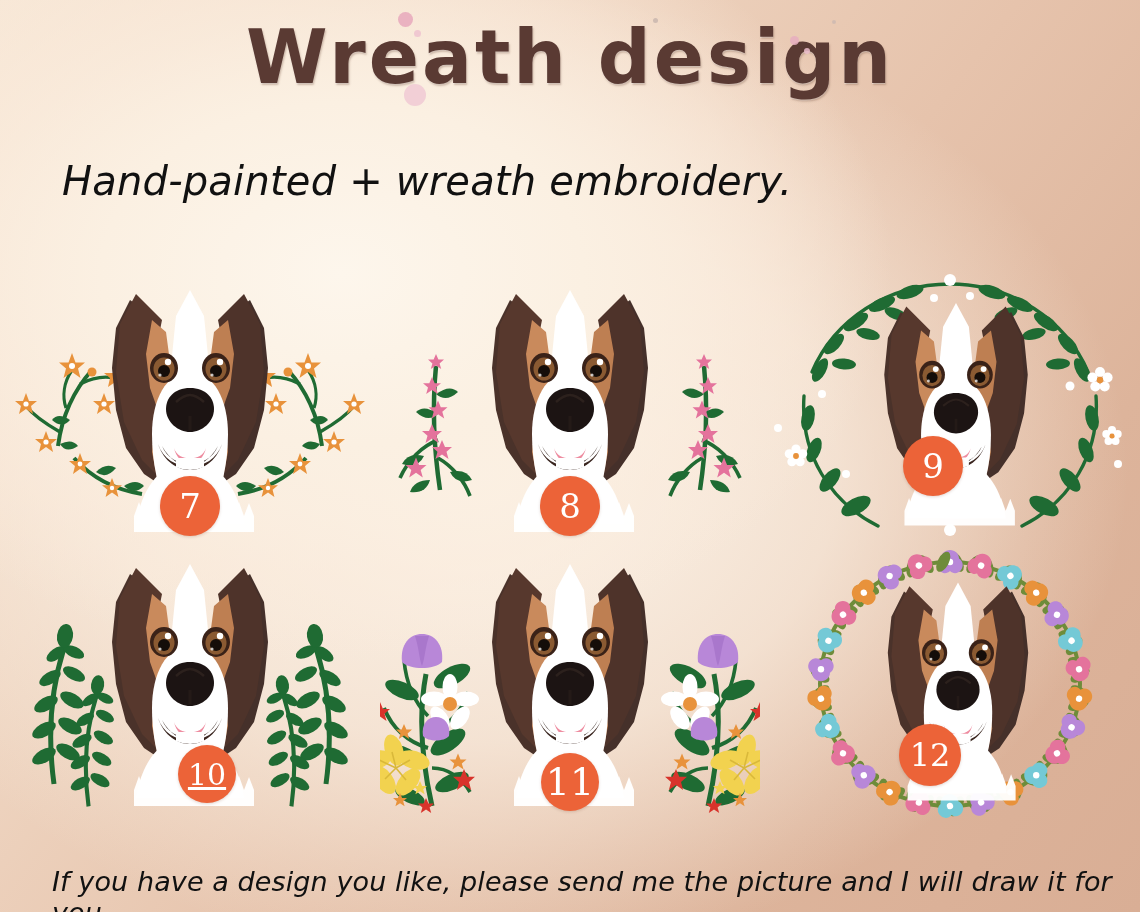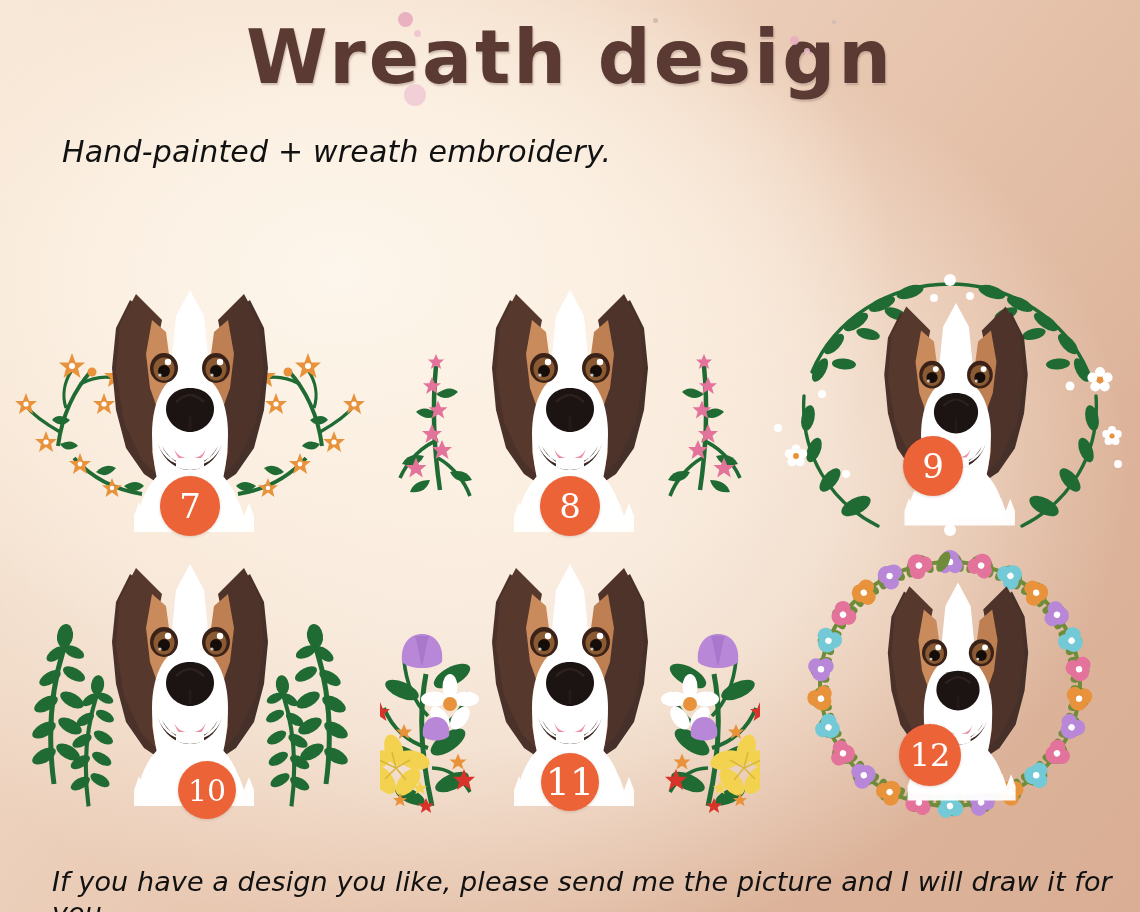--- a/index.html
+++ b/index.html
@@ -21,23 +21,23 @@
   .title{
     display:inline-block;position:relative;
     font-family:"DejaVu Sans",sans-serif;
     font-size:74px;font-weight:700;letter-spacing:3px;
     color:#5A3A33;
     text-shadow:1px 2px 2px rgba(120,85,70,.35), 0 1px 0 rgba(255,255,255,.5);
   }
   .splat{position:absolute;border-radius:50%;pointer-events:none;}
 
   .subtitle{
-    position:absolute;left:62px;top:125px;width:1040px;
+    position:absolute;left:62px;top:146px;width:1040px;
     font-family:"DejaVu Sans",sans-serif;
-    font-style:italic;font-size:30px;line-height:1.78;color:#111;
+    font-style:italic;font-size:40px;line-height:1.78;color:#111;
     letter-spacing:.2px;
   }
   .footer{
     position:absolute;left:52px;top:826px;width:1060px;
     font-family:"DejaVu Sans",sans-serif;
     font-style:italic;font-size:27px;color:#111;letter-spacing:.1px;margin-top:40px;
   }
 
   
   .grid{position:absolute;left:0;top:268px;width:1140px;height:552px;}
@@ -357,21 +357,21 @@
           <use href="#fernBranch" x="34" y="56" transform="scale(0.82) translate(14,40)"></use>
         </g>
         <g class="flora" transform="translate(380,0) scale(-1,1)">
           <use href="#fernBranch" x="-6" y="16"></use>
           <use href="#fernBranch" x="34" y="56" transform="scale(0.82) translate(14,40)"></use>
         </g>
         <g class="dog">
             <use href="#dogFace" transform="translate(90,6)"></use>
           </g>
       </svg>
-      <div class="badge" style="left:178px;top:217px;width:58px;height:58px;font-size:30px;">
+      <div class="badge" style="left:178px;top:201px;width:58px;height:58px;font-size:30px;text-decoration:underline;">
         <span>10</span>
       </div>
     </div>
 
     <div class="cell col1 row1">
       <svg class="art" viewBox="0 0 380 276">
         <defs>
           <g id="bouquet">
             <path d="M76 250 C66 206 62 160 70 118" stroke="#1F6B33" stroke-width="5" fill="none"></path>
             <path d="M72 192 C52 186 36 172 28 152" stroke="#1F6B33" stroke-width="4" fill="none"></path>

